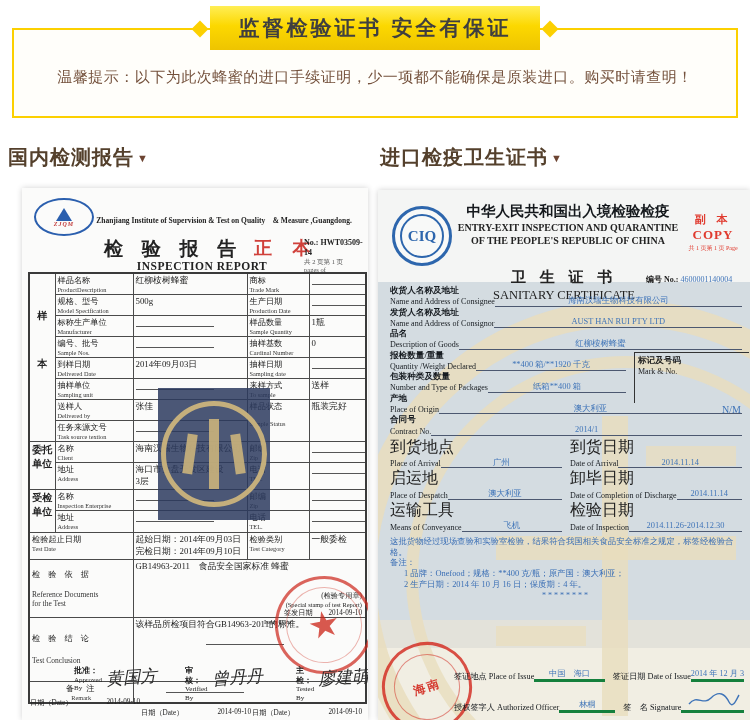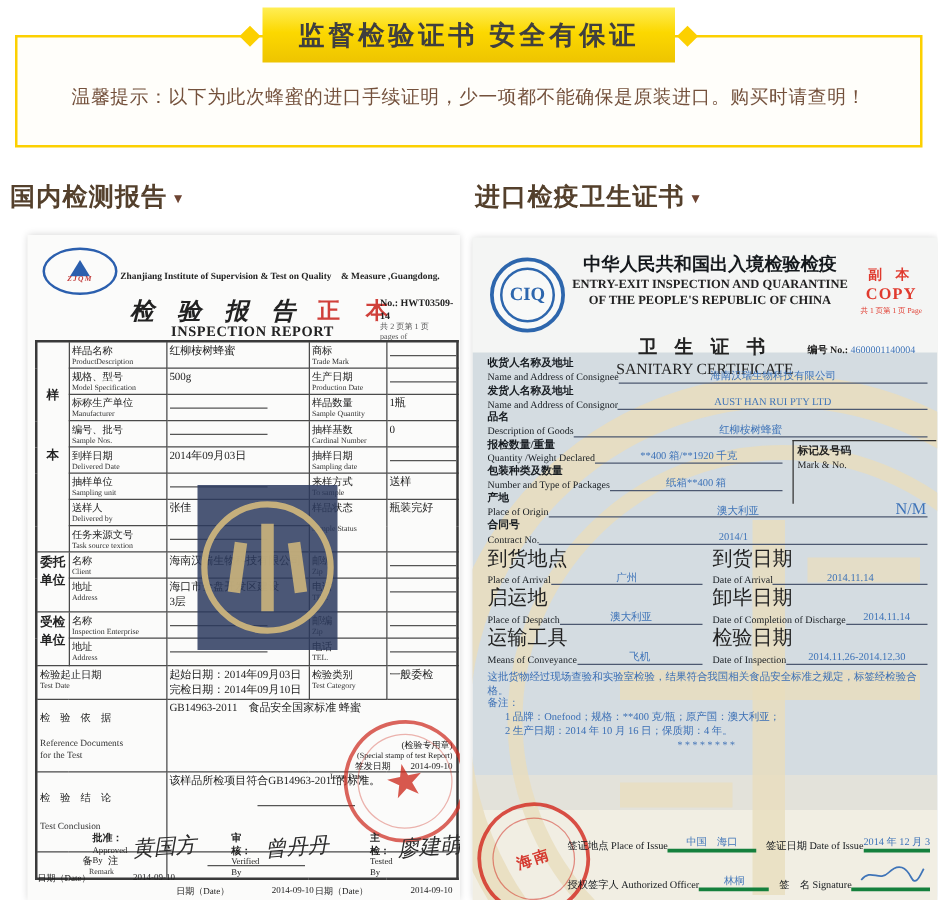--- a/index.html
+++ b/index.html
@@ -24,21 +24,21 @@
   .doc{overflow:hidden;box-shadow:0 0 6px rgba(0,0,0,.18);font-family:"Liberation Serif",serif;color:#222;}
 
   
   .doc-l{left:22px;top:188px;width:346px;height:532px;background:#fbfbfa;}
   .zlogo{left:12px;top:10px;width:56px;height:34px;border:2px solid #2b5fae;border-radius:50%;
          display:flex;flex-direction:column;align-items:center;justify-content:center;}
   .zlogo .tri{width:0;height:0;border-left:8px solid transparent;border-right:8px solid transparent;border-bottom:13px solid #2b5fae;}
   .zlogo .zt{font-size:6px;color:#c23b3b;font-weight:bold;font-style:italic;letter-spacing:1px;}
   .rpt-org{left:64px;top:6px;width:278px;text-align:center;font-size:16px;font-weight:bold;letter-spacing:.5px;}
   .rpt-org-en{left:58px;top:28px;width:288px;text-align:center;font-size:7.5px;font-weight:bold;}
-  .rpt-title{left:82px;top:48px;font-size:19px;font-weight:bold;letter-spacing:7px;font-style:italic;}
+  .rpt-title{left:82px;top:48px;font-size:19px;font-weight:bold;letter-spacing:7px;}
   .rpt-copy{left:232px;top:48px;font-size:18px;font-weight:bold;letter-spacing:8px;color:#d0403a;}
   .rpt-no{left:282px;top:50px;width:64px;font-size:8px;font-weight:bold;line-height:1.25;}
   .rpt-no .sm{font-weight:normal;font-size:6.5px;color:#555;}
   .rpt-title-en{left:70px;top:72px;width:220px;text-align:center;font-size:11.5px;font-weight:bold;letter-spacing:.5px;}
 
   table.rpt{position:absolute;left:6px;top:84px;width:337px;border-collapse:collapse;table-layout:fixed;
             font-size:8.5px;}
   table.rpt{border:2px solid #3a3a3a;}
   table.rpt td{border:1px solid #4a4a4a;padding:1px 2px;vertical-align:top;overflow:hidden;}
   td.side{text-align:center;font-size:10px;font-weight:bold;vertical-align:middle;}
@@ -104,21 +104,21 @@
   .fld{margin-bottom:1px;}
   .fld .cn{font-size:8.6px;font-weight:bold;color:#171c21;line-height:1.15;}
   .frow{display:flex;align-items:flex-end;line-height:1.15;}
   .fen{font-size:8px;color:#171c21;white-space:nowrap;}
   .ful{flex:1;border-bottom:1px solid #4c5870;text-align:center;color:#3f74b8;font-size:8.4px;white-space:nowrap;}
   .pairs .frow2{display:flex;}
   .halfL{width:172px;}.halfR{flex:1;margin-left:8px;}
   .markbox{left:256px;top:162px;width:108px;height:46px;border-left:1px solid #333;border-top:1px solid #333;padding:2px 3px;}
   .markbox .cn{font-size:8.6px;font-weight:bold;}
   .markbox .en{font-size:8px;}
-  .markbox .nm{position:absolute;right:8px;bottom:-12px;color:#3f74b8;font-size:13px;margin-left:48px;}
+  .markbox .nm{position:absolute;right:8px;bottom:-12px;color:#3f74b8;font-size:10px;margin-left:48px;}
   .stmt{color:#3b6fb5;font-size:8.4px;line-height:1.35;margin-top:4px;}
   .rmk{color:#3b6fb5;font-size:8.4px;line-height:1.3;}
   .rmk.ind{margin-left:14px;}
   .stars{color:#3b6fb5;font-size:8px;text-align:center;letter-spacing:2px;}
 
   .bot1{left:76px;top:478px;width:290px;}
   .bot2{left:76px;top:502px;width:290px;}
   .brow{display:flex;align-items:flex-end;font-size:8.2px;}
   .blab{white-space:nowrap;color:#14181c;}
   .bul{border-bottom:3px solid #15803d;text-align:center;color:#3f74b8;white-space:nowrap;}

